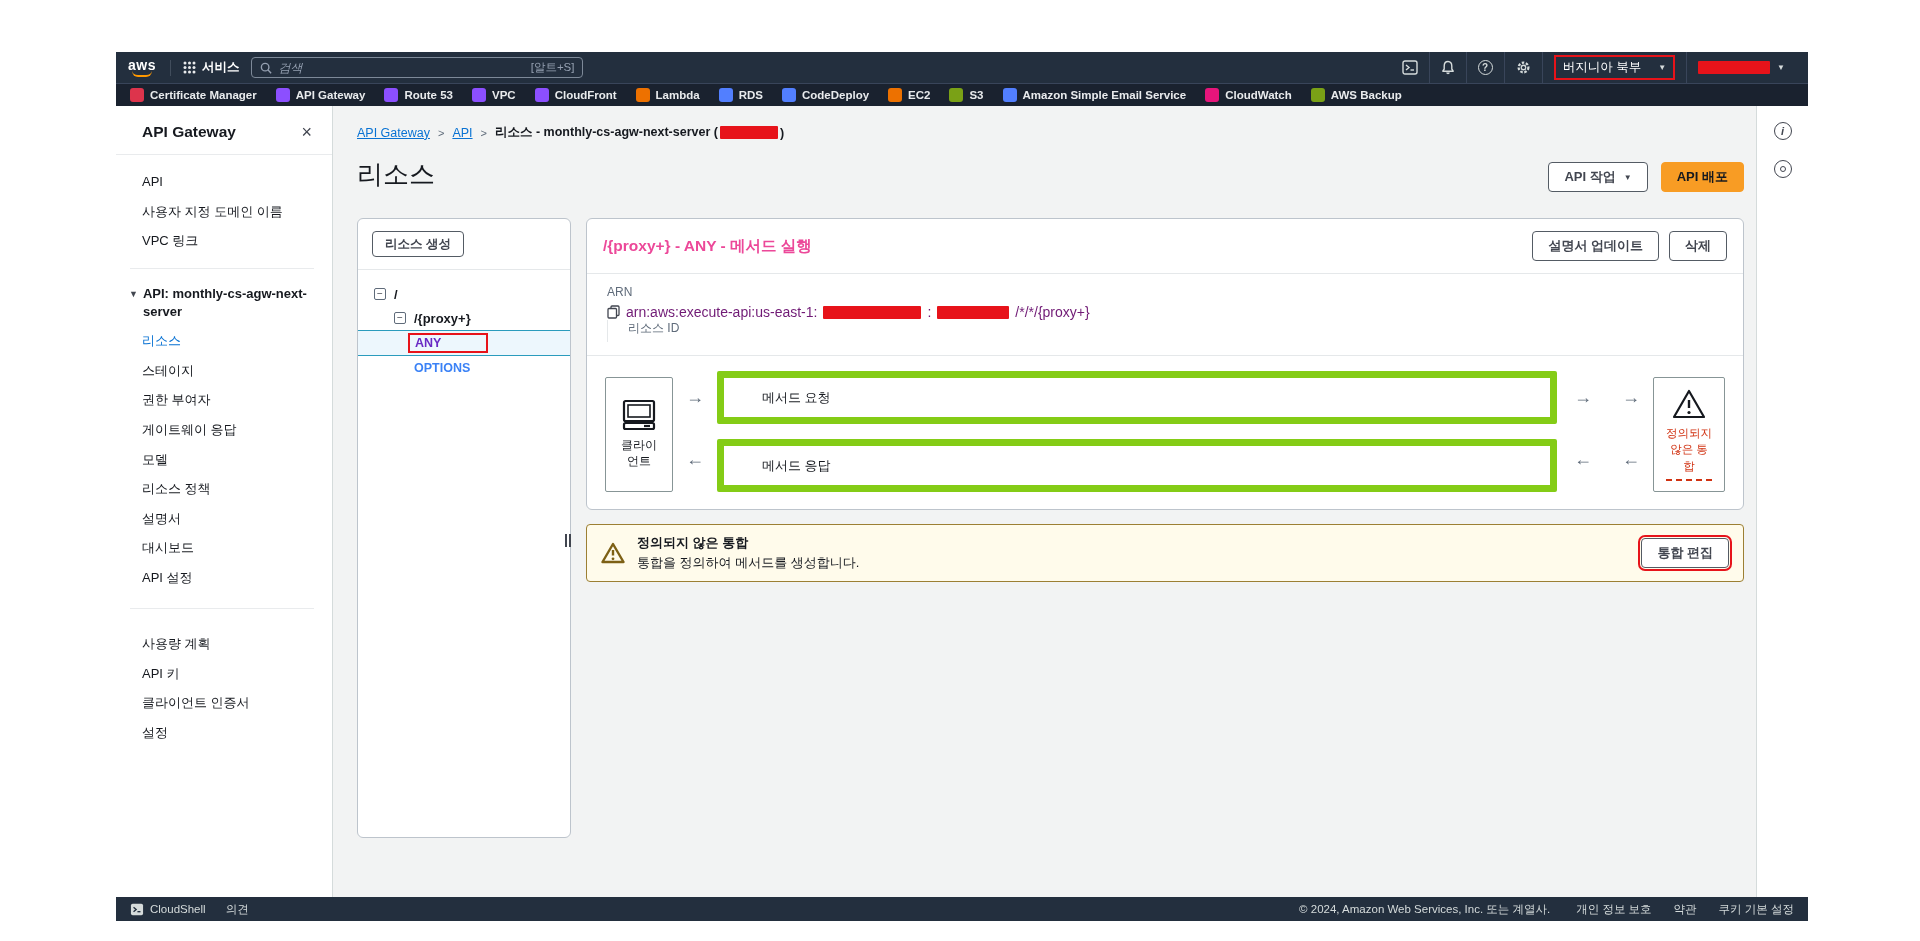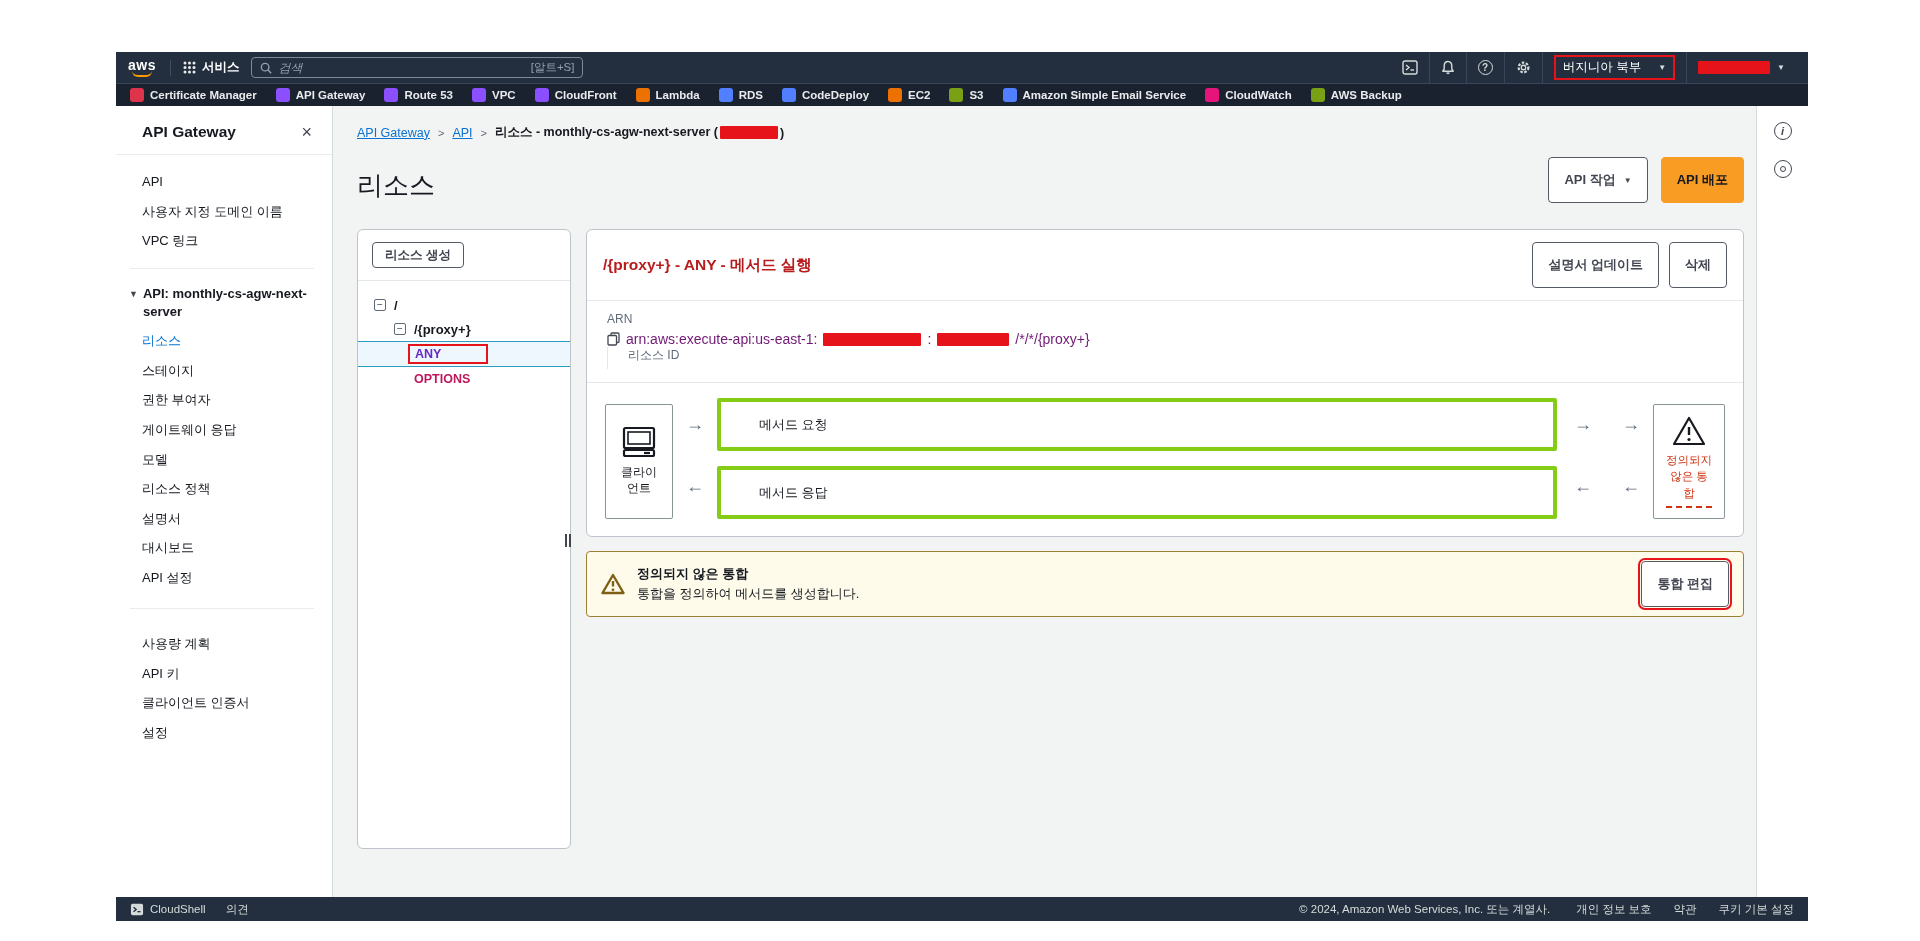--- a/index.html
+++ b/index.html
@@ -51,63 +51,63 @@
 
   
   .breadcrumb { display:flex; align-items:center; gap:8px; font-size:12.5px; color:#16191f; }
   .bc-link { color:#0972d3; text-decoration:underline; cursor:pointer; }
   .bc-sep { color:#5f6b7a; font-size:11px; }
   .bc-cur { font-weight:700; display:flex; align-items:center; gap:2px; }
   .title-row { display:flex; align-items:flex-end; justify-content:space-between; margin-top:16px; }
   .page-title { font-size:26px; font-weight:500; color:#16191f; }
   .title-actions { display:flex; gap:13px; align-items:center; }
 
-  .btn { display:inline-flex; align-items:center; justify-content:center; gap:8px; height:46px; padding:0 15px; border:1px solid #545b64; border-radius:4px; background:#fff; color:#424650; font-weight:700; font-size:13px; cursor:pointer; white-space:nowrap; }
+  .btn { display:inline-flex; align-items:center; justify-content:center; gap:8px; height:30px; padding:0 15px; border:1px solid #545b64; border-radius:4px; background:#fff; color:#424650; font-weight:700; font-size:13px; cursor:pointer; white-space:nowrap; }
   .btn-primary { background:#f89c24; border-color:#f89c24; color:#16191f; }
   .btn-sm { height:26px; padding:0 12px; font-size:12.5px; }
   .btn-anno { outline:2px solid #e7131a; outline-offset:1px; }
 
   
   .content-row { display:flex; gap:15px; margin-top:26px; align-items:flex-start; }
   .card { background:#fff; border:1px solid #bdc4cc; border-radius:6px; }
   .res-card { width:214px; height:620px; flex:0 0 auto; }
   .res-card .top { padding:12px 14px; }
   .res-card .sep { border-top:1px solid #e5e8ea; }
   .tree { padding:12px 0; font-size:13px; }
   .tree-row { display:flex; align-items:center; height:24px; padding-left:16px; cursor:pointer; color:#16191f; font-weight:700; }
   .tree-row .expander { width:12px; height:12px; border:1px solid #5f6b7a; border-radius:2px; display:flex; align-items:center; justify-content:center; font-size:10px; line-height:10px; color:#424650; margin-right:8px; font-weight:400; }
   .tree-row.ind1 { padding-left:36px; }
   .tree-row.ind2 { padding-left:56px; }
   .tree-row.selected { background:#edf7fd; border-top:1.5px solid #2b9cbd; border-bottom:1.5px solid #2b9cbd; height:26px; }
   .m-any { color:#6929c4; font-size:12.5px; }
-  .m-options { color:#be185d; font-size:12.5px; }
+  .m-options { color:#3b82f6; font-size:12.5px; }
   .any-anno { display:inline-flex; align-items:center; border:2px solid #e7131a; width:80px; padding:1px 0 1px 5px; margin-left:-6px; }
   .drag-handle { position:absolute; left:232px; top:428px; width:6px; height:13px; border-left:2px solid #424650; border-right:2px solid #424650; cursor:col-resize; }
 
   
   .method-col { flex:1; min-width:0; }
   .m-head { display:flex; align-items:center; justify-content:space-between; padding:12px 16px; border-bottom:1px solid #e5e8ea; }
-  .m-title { font-size:15.5px; font-weight:700; color:#b91c1c; }
+  .m-title { font-size:15.5px; font-weight:700; color:#ec4899; }
   .m-head .btns { display:flex; gap:10px; }
   .arn-row { display:flex; padding:11px 20px 13px; border-bottom:1px solid #e5e8ea;flex-direction:column; }
   .arn-left { width:565px; flex:0 0 auto; }
   .kv-label { font-size:12px; color:#5f6b7a; margin-bottom:5px; }
   .kv-value { font-size:14px; color:#701a75; display:flex; align-items:center; gap:6px; flex-wrap:nowrap; }
   .arn-right { border-left:1px solid #e5e8ea; padding-left:20px; flex:1; }
   .copy-ic { cursor:pointer; flex:0 0 auto; display:inline-flex; }
 
   
   .diagram { display:flex; align-items:stretch; padding:15px 18px 17px; height:153px; }
   .d-client { width:68px; border:1px solid #879596; border-radius:2px; background:#fff; display:flex; flex-direction:column; align-items:center; justify-content:center; gap:7px; flex:0 0 auto; margin-top:6px; }
   .d-client .lbl { font-size:12px; color:#16191f; width:42px; text-align:center; word-break:break-all; line-height:1.3; }
   .d-arrows { display:flex; flex-direction:column; justify-content:space-between; align-items:center; padding:16px 0 22px; font-size:18px; color:#5f6b7a; flex:0 0 44px; }
   .d-arrows.wide { flex-basis:52px; }
   .d-col { flex:1; display:flex; flex-direction:column; justify-content:space-between; min-width:0; }
   .d-col.c2 { flex:1.08; }
-  .d-box { height:53px; border:4px solid #84cc16; border-radius:2px; background:#fff; display:flex; align-items:center; padding-left:38px; font-size:13px; color:#16191f; cursor:pointer; }
+  .d-box { height:53px; border:7px solid #84cc16; border-radius:2px; background:#fff; display:flex; align-items:center; padding-left:38px; font-size:13px; color:#16191f; cursor:pointer; }
   .d-warn { width:72px; border:1px solid #879596; border-radius:2px; background:#fff; display:flex; flex-direction:column; align-items:center; justify-content:center; gap:5px; flex:0 0 auto; margin-top:6px; cursor:pointer; }
   .d-warn .txt { color:#d13212; font-size:11.5px; line-height:1.4; width:46px; text-align:center; word-break:break-all; }
   .d-warn .dash { width:46px; border-bottom:2px dashed #d13212; }
 
   
   .banner { margin-top:14px; background:#fffbeb; border:1px solid #9c7f33; border-radius:4px; display:flex; align-items:center; padding:9px 14px 9px 14px; gap:12px; }
   .banner .texts { display:flex; flex-direction:column; gap:2px; font-size:13px; color:#16191f; }
   .banner .b-title { font-weight:700; }
   .banner .spacer { flex:1; }
 

